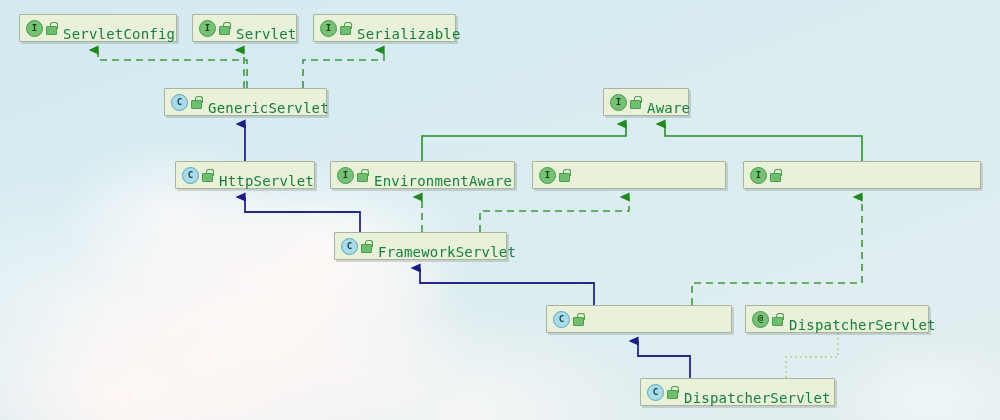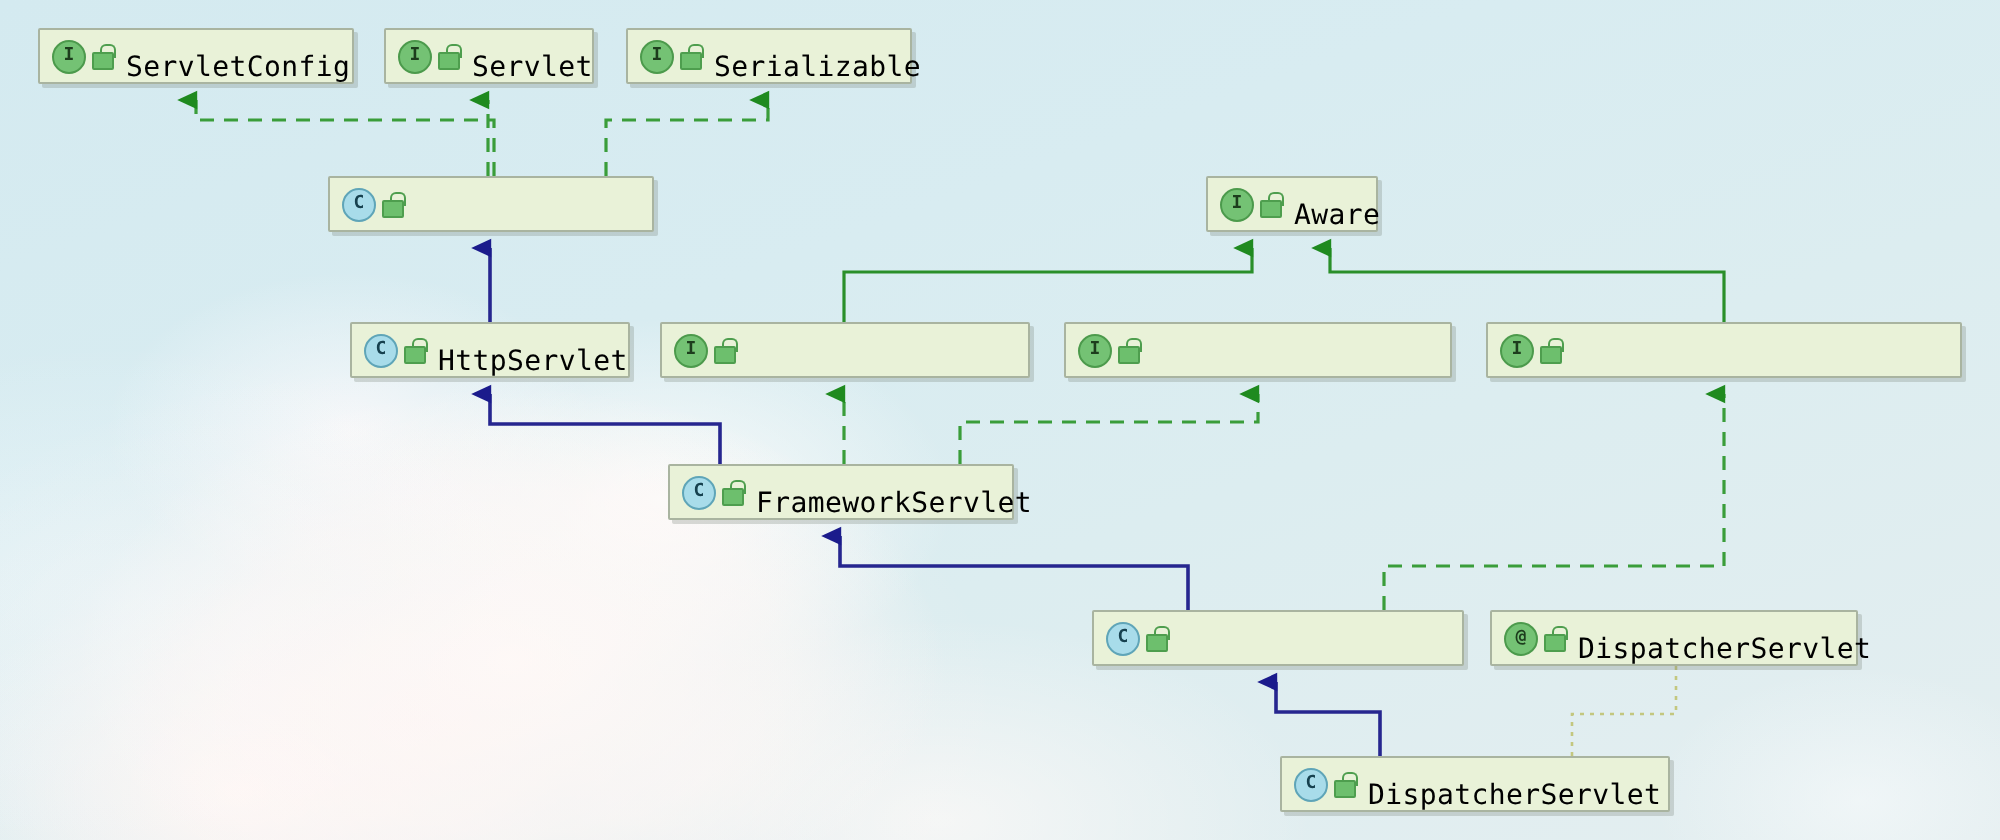--- a/index.html
+++ b/index.html
@@ -37,21 +37,21 @@
     height:28px;
     padding:0 9px 0 6px;
     background:#e9f2d8;
     border:1px solid #a9b4a0;
     box-shadow:2px 2px 0 rgba(120,130,120,.28);
     white-space:nowrap;
     border-radius:1px;
   }
   .node .name{
     font-size:14px;
-    color:#000000;
+    color:#15803d;
     letter-spacing:.2px;
     line-height:1;
     margin-top:12px;
   }
   
   .kind{
     width:15px;height:15px;border-radius:50%;
     display:inline-flex;align-items:center;justify-content:center;
     font-size:9px;font-weight:bold;line-height:1;
     margin-right:3px;flex:0 0 auto;
@@ -139,20 +139,21 @@
       </span>
     <span class="name">Serializable</span>
   </div>
 
   <div class="node" style="left:164px;top:88px;width:163px;">
     <span class="kind cls">C</span>
     <span class="vis">
         <i class="shackle"></i>
         <i class="body"></i>
       </span>
+    <span class="name">GenericServlet</span>
   </div>
 
   <div class="node" style="left:603px;top:88px;width:86px;">
     <span class="kind iface">I</span>
     <span class="vis">
         <i class="shackle"></i>
         <i class="body"></i>
       </span>
     <span class="name">Aware</span>
   </div>
@@ -165,20 +166,21 @@
       </span>
     <span class="name">HttpServlet</span>
   </div>
 
   <div class="node" style="left:330px;top:161px;width:185px;">
     <span class="kind iface">I</span>
     <span class="vis">
         <i class="shackle"></i>
         <i class="body"></i>
       </span>
+    <span class="name">EnvironmentAware</span>
   </div>
 
   <div class="node" style="left:532px;top:161px;width:194px;">
     <span class="kind iface">I</span>
     <span class="vis">
         <i class="shackle"></i>
         <i class="body"></i>
       </span>
   </div>
 

